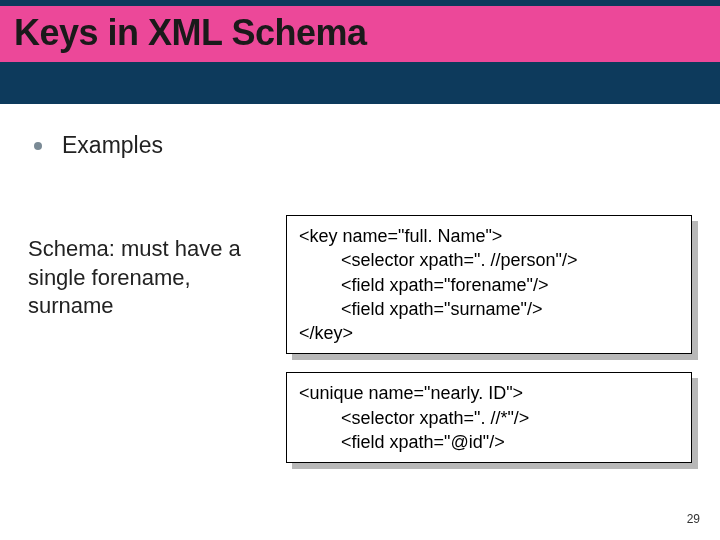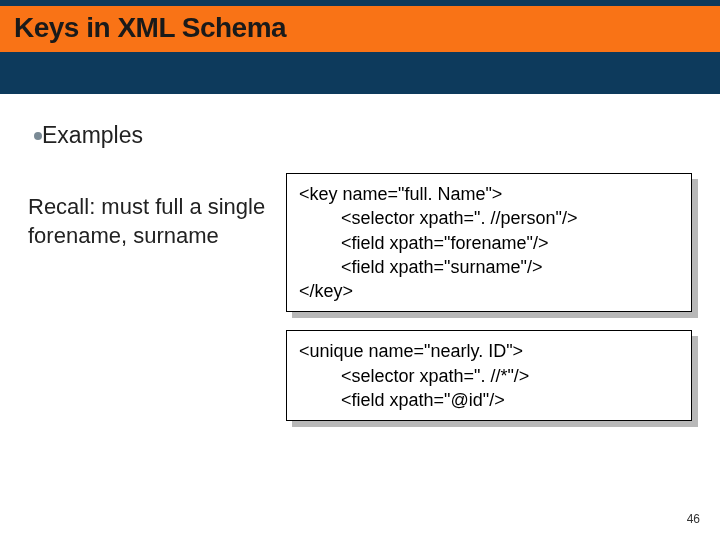--- a/index.html
+++ b/index.html
@@ -9,40 +9,40 @@
     background: #ffffff;
     font-family: Verdana, Geneva, sans-serif;
     position: relative;
     overflow: hidden;
   }
   .title-bar {
     background: #0d3a5c;
     padding: 6px 0 0 0;
   }
   .title-bar h1 {
-    background: #f97316;
+    background: #ec4899;
     color: #1a1a1a;
     font-family: "Arial Black", Impact, sans-serif;
     font-weight: 900;
-    font-size: 28px;
+    font-size: 36px;
     padding: 6px 14px 8px 14px;
     letter-spacing: -0.5px;
   }
   .blue-band {
     background: #0d3a5c;
     height: 42px;
   }
   .content {
     padding: 28px 28px 0 28px;
   }
   .bullet-line {
     display: flex;
     align-items: center;
-    gap: 0;
-    margin-bottom: 24px;
+    gap: 20px;
+    margin-bottom: 56px;
   }
   .bullet {
     width: 8px;
     height: 8px;
     border-radius: 50%;
     background: #7a8a95;
     flex-shrink: 0;
     margin-left: 6px;
   }
   .bullet-text {
@@ -108,28 +108,28 @@
 </div>
 <div class="blue-band"></div>
 
 <div class="content">
   <div class="bullet-line">
     <span class="bullet"></span>
     <span class="bullet-text">Examples</span>
   </div>
 
   <div class="row">
-    <div class="recall">Recall: must full a single forename, surname</div>
+    <div class="recall">Schema: must have a single forename, surname</div>
     <div class="code-wrap">
       <div class="shadow"></div>
       <div class="code-box"><span>&lt;key name="full. Name"&gt;</span>
 <span class="ind1">&lt;selector xpath=". //person"/&gt;</span><span class="ind1">&lt;field xpath="forename"/&gt;</span><span class="ind1">&lt;field xpath="surname"/&gt;</span><span>&lt;/key&gt;</span></div>
     </div>
   </div>
 
   <div class="code-wrap second">
     <div class="shadow"></div>
     <div class="code-box"><span>&lt;unique name="nearly. ID"&gt;</span>
 <span class="ind1">&lt;selector xpath=". //*"/&gt;</span><span class="ind1">&lt;field xpath="@id"/&gt;</span></div>
   </div>
 </div>
 
-<div class="page-num">46</div>
+<div class="page-num">29</div>
 
 </body></html>

